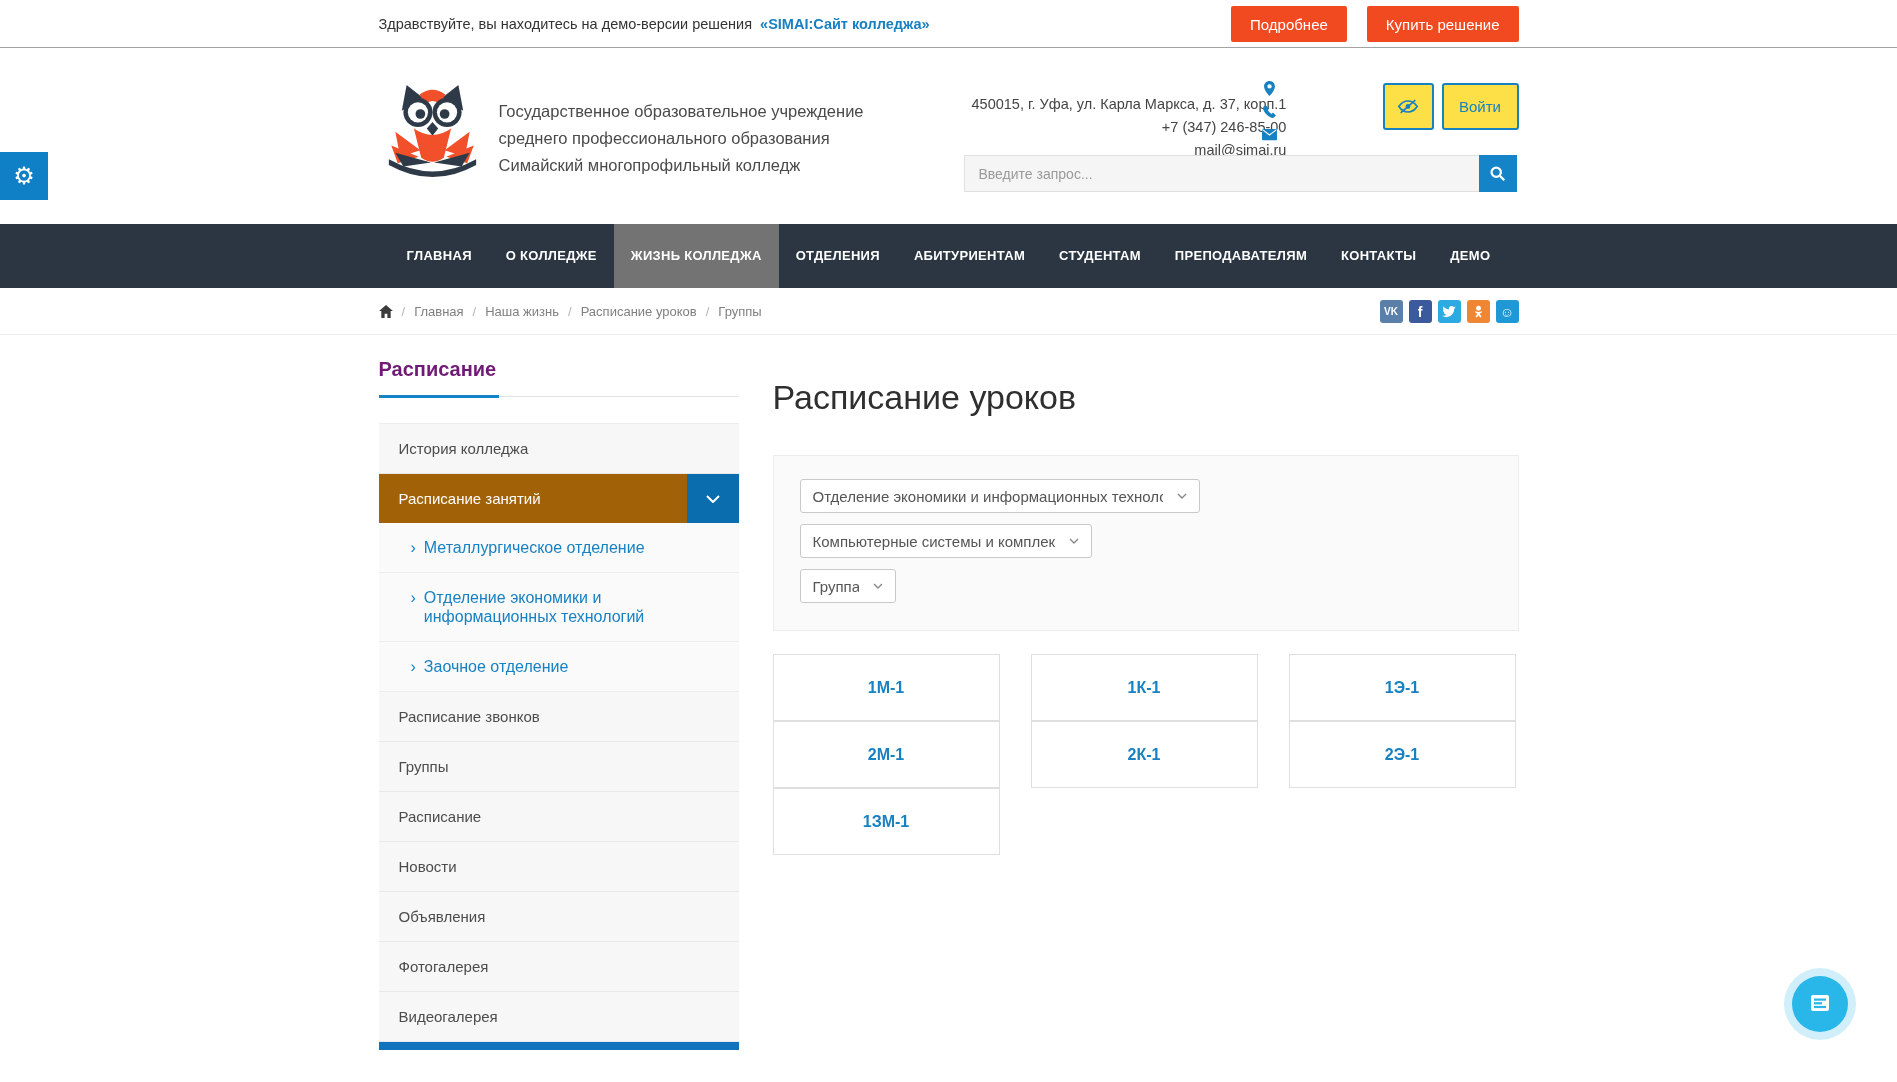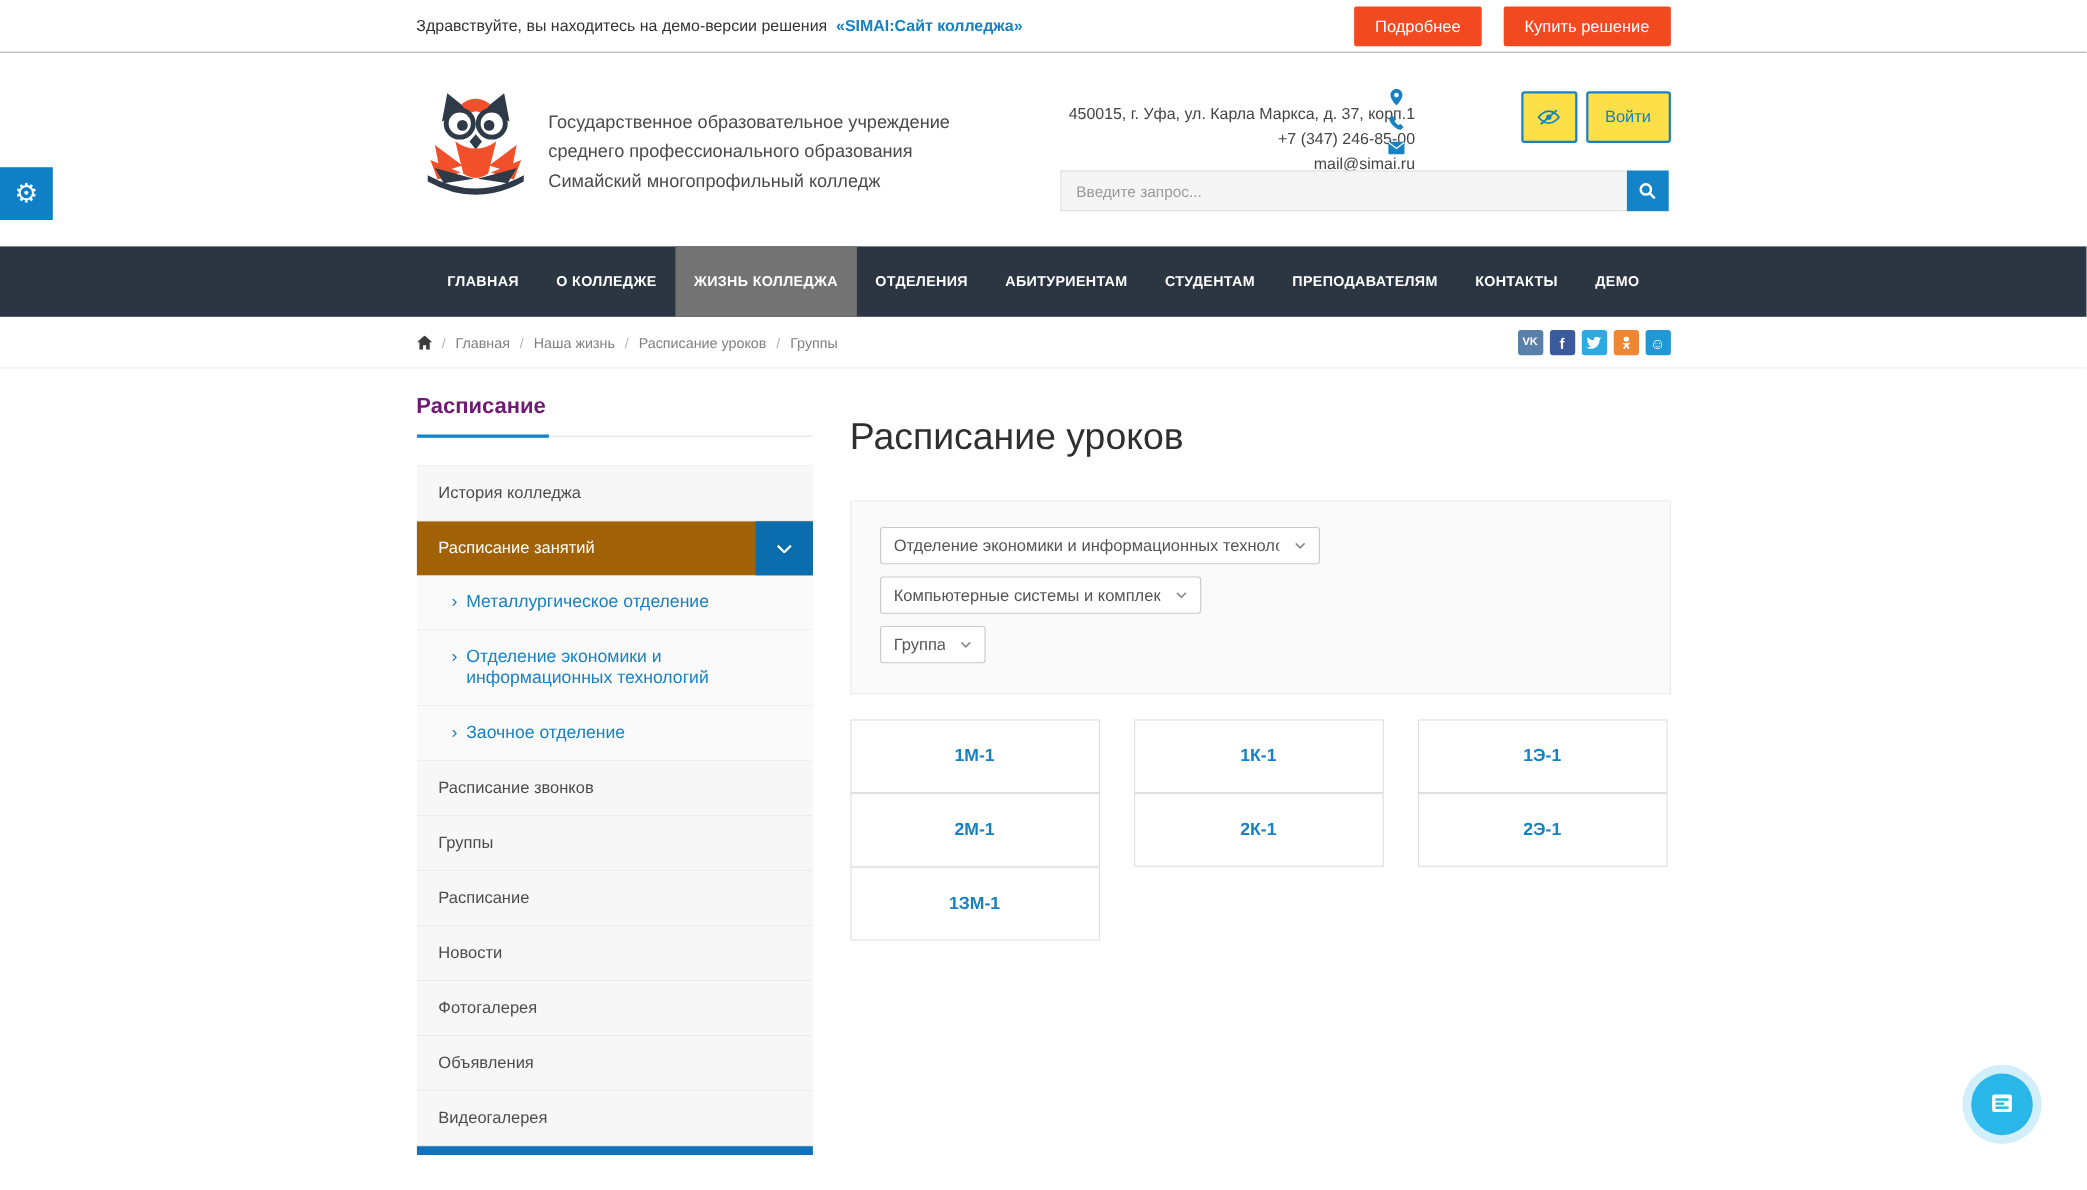--- a/index.html
+++ b/index.html
@@ -278,22 +278,22 @@
           <span>Отделение экономики и информационных технологий</span>
         </div>
         <div class="mi-sub">
           <span class="chev">›</span>
           <span>Заочное отделение</span>
         </div>
         <div class="mi">Расписание звонков</div>
         <div class="mi">Группы</div>
         <div class="mi">Расписание</div>
         <div class="mi">Новости</div>
+        <div class="mi">Объявления</div>
         <div class="mi">Фотогалерея</div>
-        <div class="mi">Объявления</div>
         <div class="mi">Видеогалерея</div>
         <div class="mi mi-partial"></div>
       </div>
     </div>
 
     <div class="content">
       <div class="page-title">Расписание уроков</div>
 
       <div class="filter-panel">
         <div class="select sel-1">

